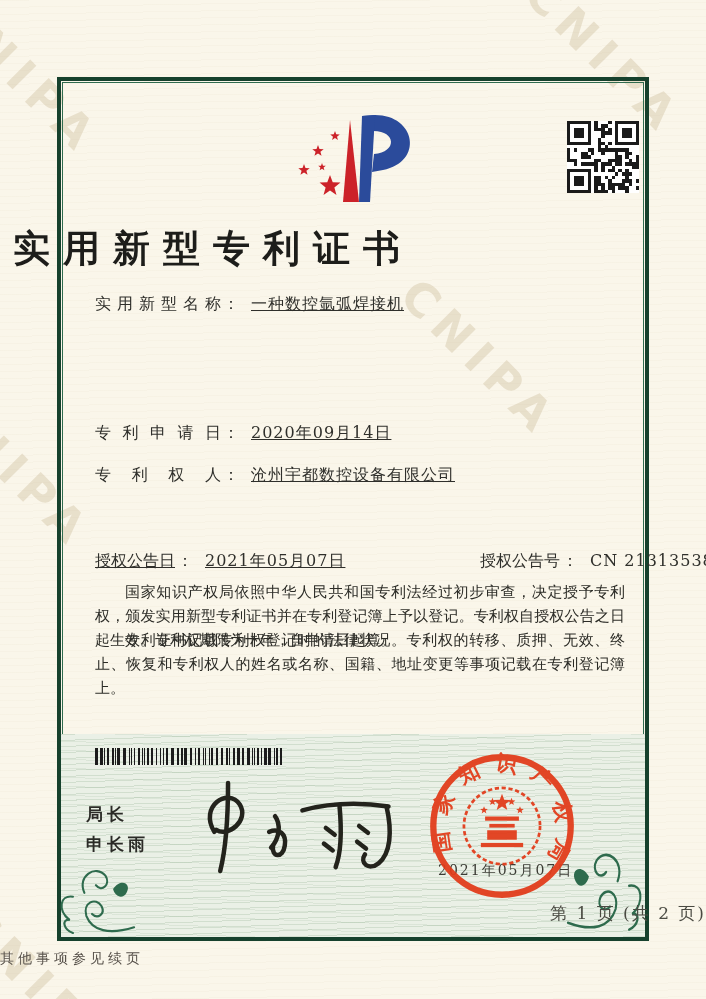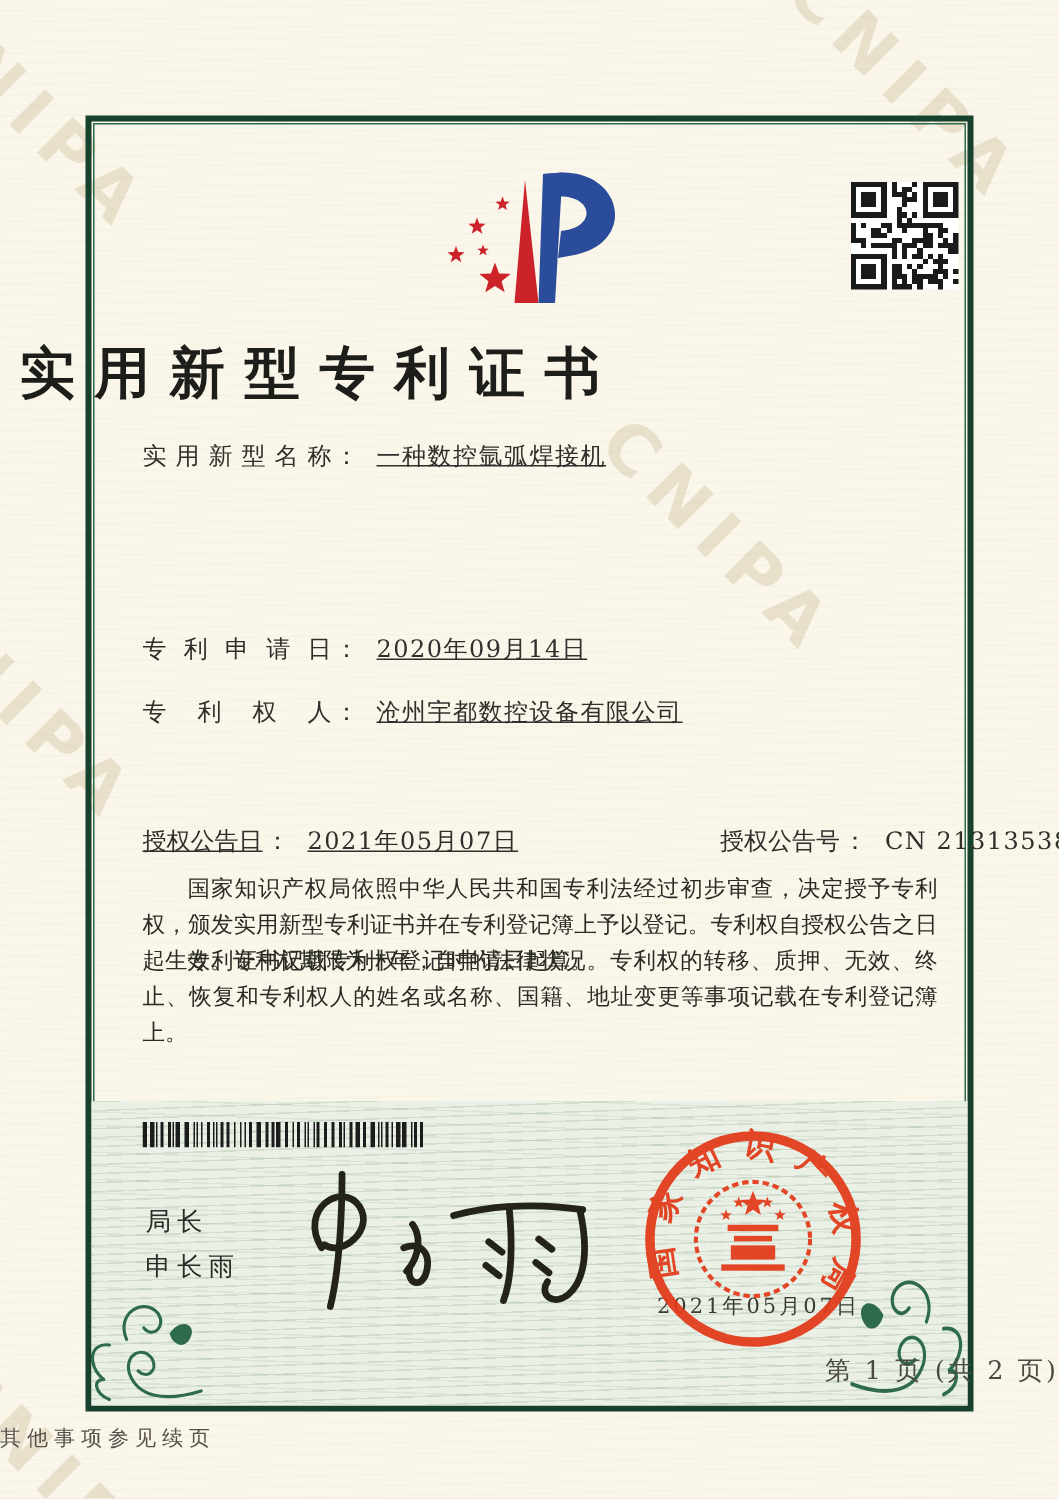--- a/index.html
+++ b/index.html
@@ -20,22 +20,22 @@
   .lab{display:inline-block;width:126px;text-align:justify;text-align-last:justify;}
   .colon{display:inline-block;margin:0 12px 0 2px;}
   .val{letter-spacing:1px;}
   .grant2{position:absolute;left:385px;top:0;white-space:nowrap;}
   .body-p{position:absolute;left:95px;width:530px;font-size:15px;line-height:24px;text-align:justify;
           text-indent:2em;color:#2b2b26;}
   .green-panel{position:absolute;left:61px;top:734px;width:584px;height:203px;background:#eaf0e6;
       background-image:repeating-linear-gradient(178deg, rgba(110,150,110,.20) 0 1px, rgba(0,0,0,0) 1px 6px),
                        repeating-linear-gradient(182deg, rgba(110,150,110,.12) 0 1px, rgba(0,0,0,0) 1px 9px);}
   .barcode{position:absolute;left:95px;top:748px;width:190px;height:17px;}
-  .director{position:absolute;left:97px;font-family:"DejaVu Sans","Liberation Sans",sans-serif;
-            font-size:17px;letter-spacing:4px;color:#2b2b27;}
+  .director{position:absolute;left:86px;font-family:"DejaVu Sans","Liberation Sans",sans-serif;
+            font-size:17px;letter-spacing:4px;color:#2b2b27;font-weight:bold;}
   .signature{position:absolute;left:185px;top:776px;}
   .seal{position:absolute;left:428px;top:752px;opacity:.93;}
   .seal-ring-text{font-size:20px;font-weight:bold;letter-spacing:13px;fill:#e23a18;
                   font-family:"DejaVu Serif","Liberation Serif",serif;}
   .seal-date{position:absolute;left:438px;top:862px;font-size:14px;letter-spacing:2px;color:#3b3b34;}
   .page-num{position:absolute;left:0;right:0;top:902px;text-align:right;font-size:17px;
             letter-spacing:2px;color:#4a4a42;}
   .note{position:absolute;left:0;right:0;top:950px;text-align:left;font-size:14px;
         letter-spacing:4px;color:#57514a;}
   .flourish{position:absolute;}

